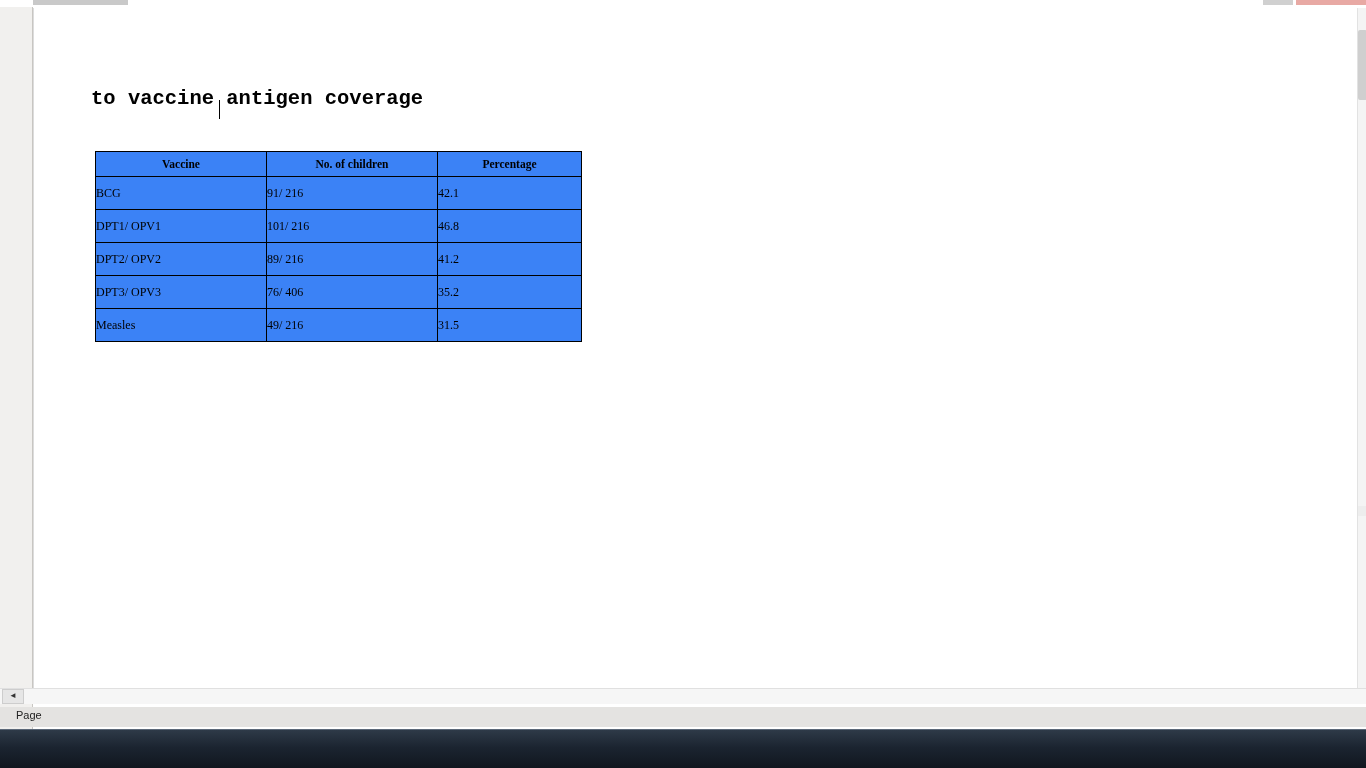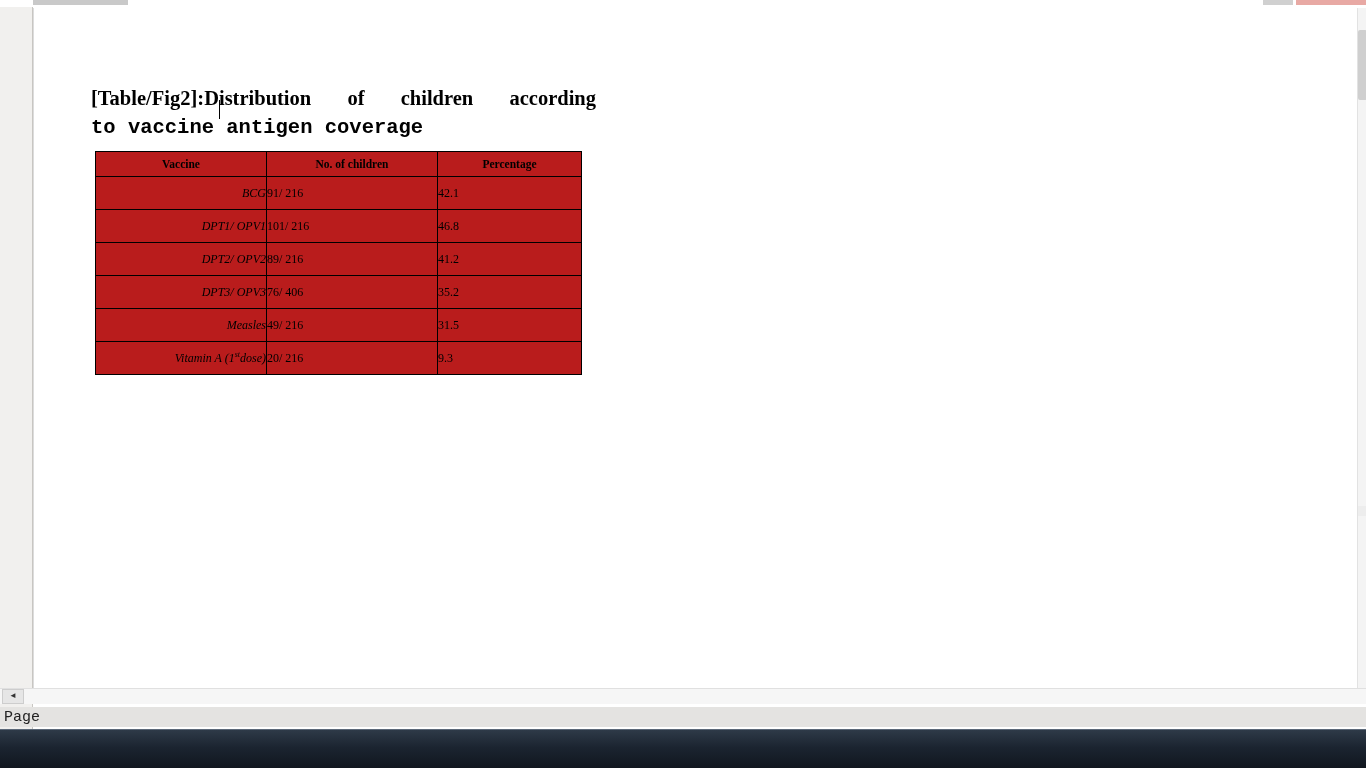--- a/index.html
+++ b/index.html
@@ -135,23 +135,23 @@
     position: absolute;
     top: 707px;
     left: 0;
     width: 1366px;
     height: 20px;
     background: #e4e3e1;
   }
   .status-page {
     position: absolute;
     top: 709px;
-    left: 4px;
-    font-family: Liberation Mono, monospace;
-    font-size: 15px;
+    left: 16px;
+    font-family: Liberation Sans, sans-serif;
+    font-size: 11px;
     color: #222222;
   }
 
   
   .taskbar {
     position: absolute;
     top: 729px;
     left: 0;
     width: 1366px;
     height: 39px;
@@ -192,21 +192,21 @@
     background: #000;
   }
 
   table.data-table {
     position: absolute;
     top: 143px;
     left: 61px;
     border-collapse: collapse;
     border: 1px solid #000000;
     font-family: "Liberation Serif", serif;
-    background: #b91c1c;
+    background: #3b82f6;
   }
   table.data-table th,
   table.data-table td {
     border: 1px solid #000000;
     padding: 0;
     vertical-align: middle;
   }
   table.data-table th {
     font-size: 11.5px;
     font-weight: bold;
@@ -215,25 +215,24 @@
   }
   table.data-table td {
     font-size: 12px;
     height: 32px;
   }
   .col-vaccine { width: 170px; }
   .col-number  { width: 170px; }
   .col-percent { width: 143px; }
 
   td.cell-vaccine {
-    text-align: right;
+    text-align: left;
     padding-left: 6px;
     vertical-align: top;
     padding-top: 3px;
-    font-style: italic;
   }
   td.cell-number,
   td.cell-percent {
     padding-right: 7px;
     vertical-align: top;
     padding-top: 3px;
   }
   sup { font-size: 8px; vertical-align: super; }
 </style>
 </head>
@@ -244,21 +243,20 @@
   <div class="top-strip"></div>
   <div class="top-left-block"></div>
   <div class="top-right-block"></div>
   <div class="top-right-red"></div>
 
   <div class="left-rail"></div>
 
   <div class="doc-page">
 
     <div class="doc-title">
-      <span class="line1">[Table/Fig2]:Distribution of children according</span>
       <span class="line2">to vaccine antigen coverage</span>
     </div>
 
     <div class="caret"></div>
 
     <table class="data-table">
       <thead>
         <tr>
           <th class="col-vaccine">Vaccine</th>
           <th class="col-number">No. of children</th>
@@ -283,25 +281,20 @@
         </tr>
         <tr>
           <td class="cell-vaccine">DPT3/ OPV3</td>
           <td class="cell-number">76/ 406</td>
           <td class="cell-percent">35.2</td>
         </tr>
         <tr>
           <td class="cell-vaccine">Measles</td>
           <td class="cell-number">49/ 216</td>
           <td class="cell-percent">31.5</td>
-        </tr>
-        <tr>
-          <td class="cell-vaccine">Vitamin A (1<sup>st</sup>dose)</td>
-          <td class="cell-number">20/ 216</td>
-          <td class="cell-percent">9.3</td>
         </tr>
       </tbody>
     </table>
 
   </div>
 
   <div class="right-scrollbar">
     <div class="right-scroll-thumb"></div>
     <div class="right-scroll-mark"></div>
   </div>

